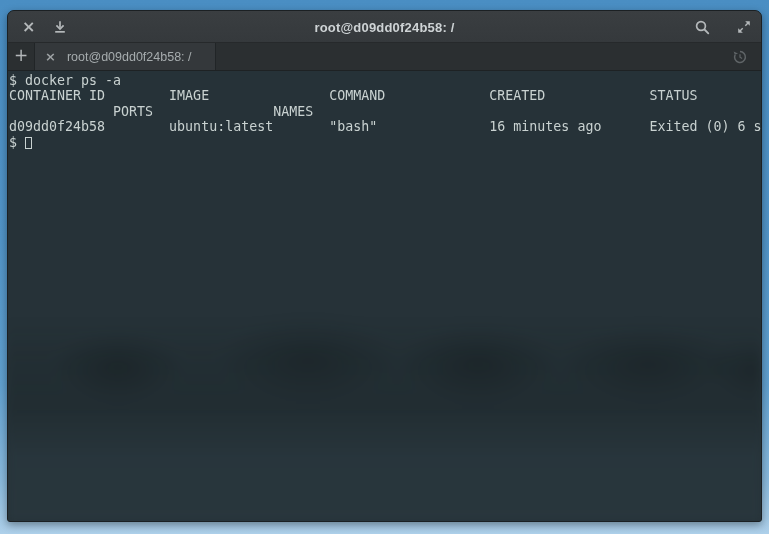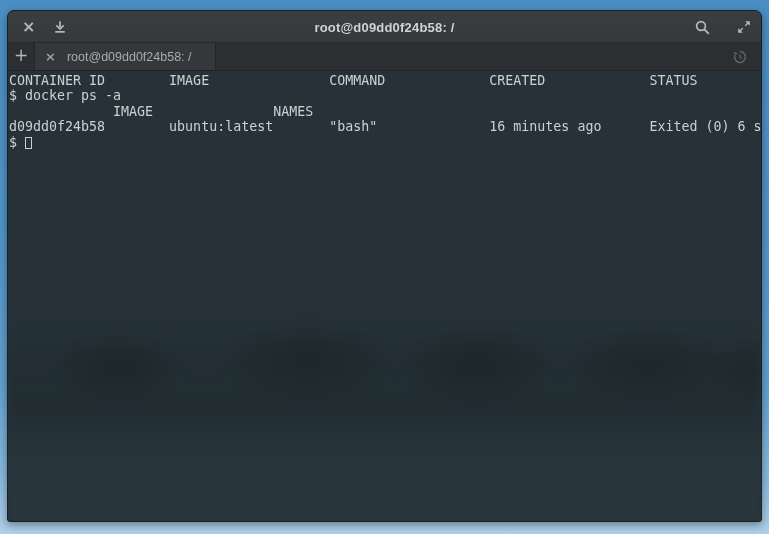--- a/index.html
+++ b/index.html
@@ -160,21 +160,21 @@
         <path d="M8 2.6a5.4 5.4 0 1 1-4.9 3.1" fill="none" stroke="#8a9093" stroke-width="1.5"></path>
         <path d="M1.6 2.6l1.3 3.2 3.1-1.4z" fill="#8a9093"></path>
         <path d="M8 5.2v3l2.1 1.3" fill="none" stroke="#8a9093" stroke-width="1.2"></path>
       </svg>
     </span>
   </div>
 
   <div class="terminal">
     <div class="bg-art"></div>
     <div class="lines">
+      <div class="tline">$ docker ps -a</div>
       <div class="tline">CONTAINER ID        IMAGE               COMMAND             CREATED             STATUS</div>
-      <div class="tline">$ docker ps -a</div>
-      <div class="tline">             IMAGE               NAMES</div>
+      <div class="tline">             PORTS               NAMES</div>
       <div class="tline">d09dd0f24b58        ubuntu:latest       "bash"              16 minutes ago      Exited (0) 6 s</div>
       <div class="tline"><span>$ </span><span class="cursor"></span></div>
     </div>
   </div>
 
 </div>
 
 </body></html>

